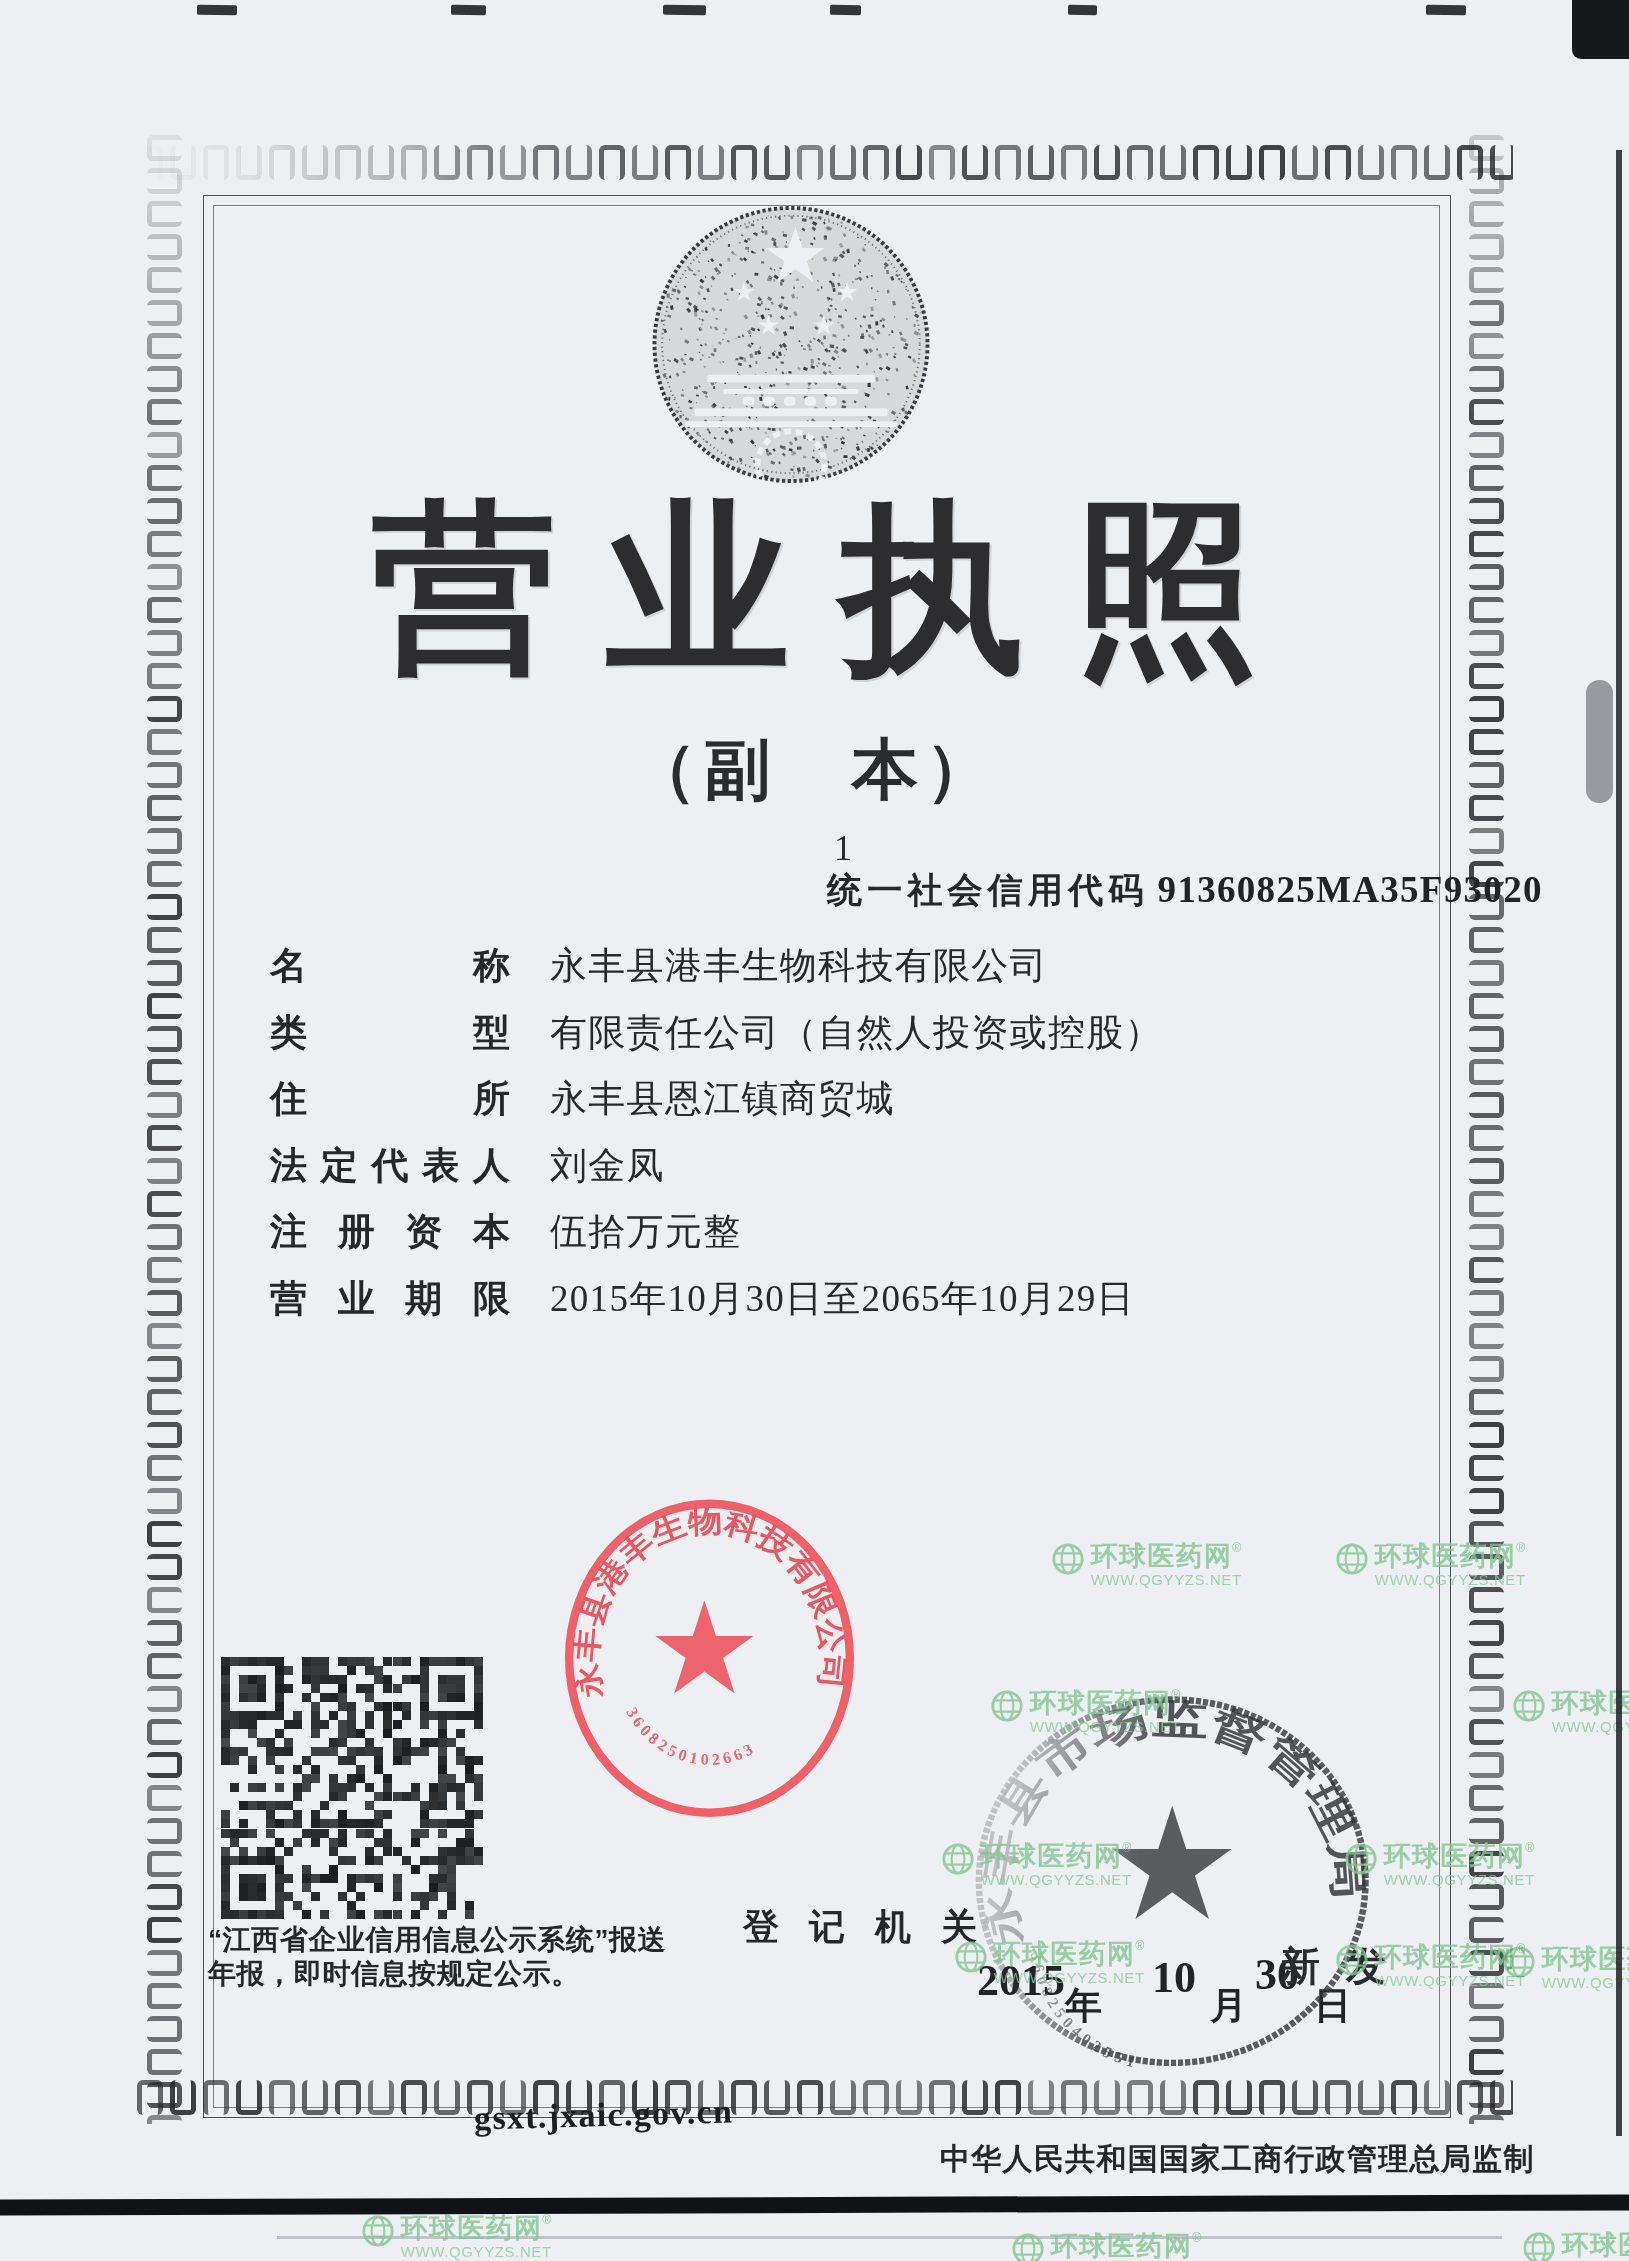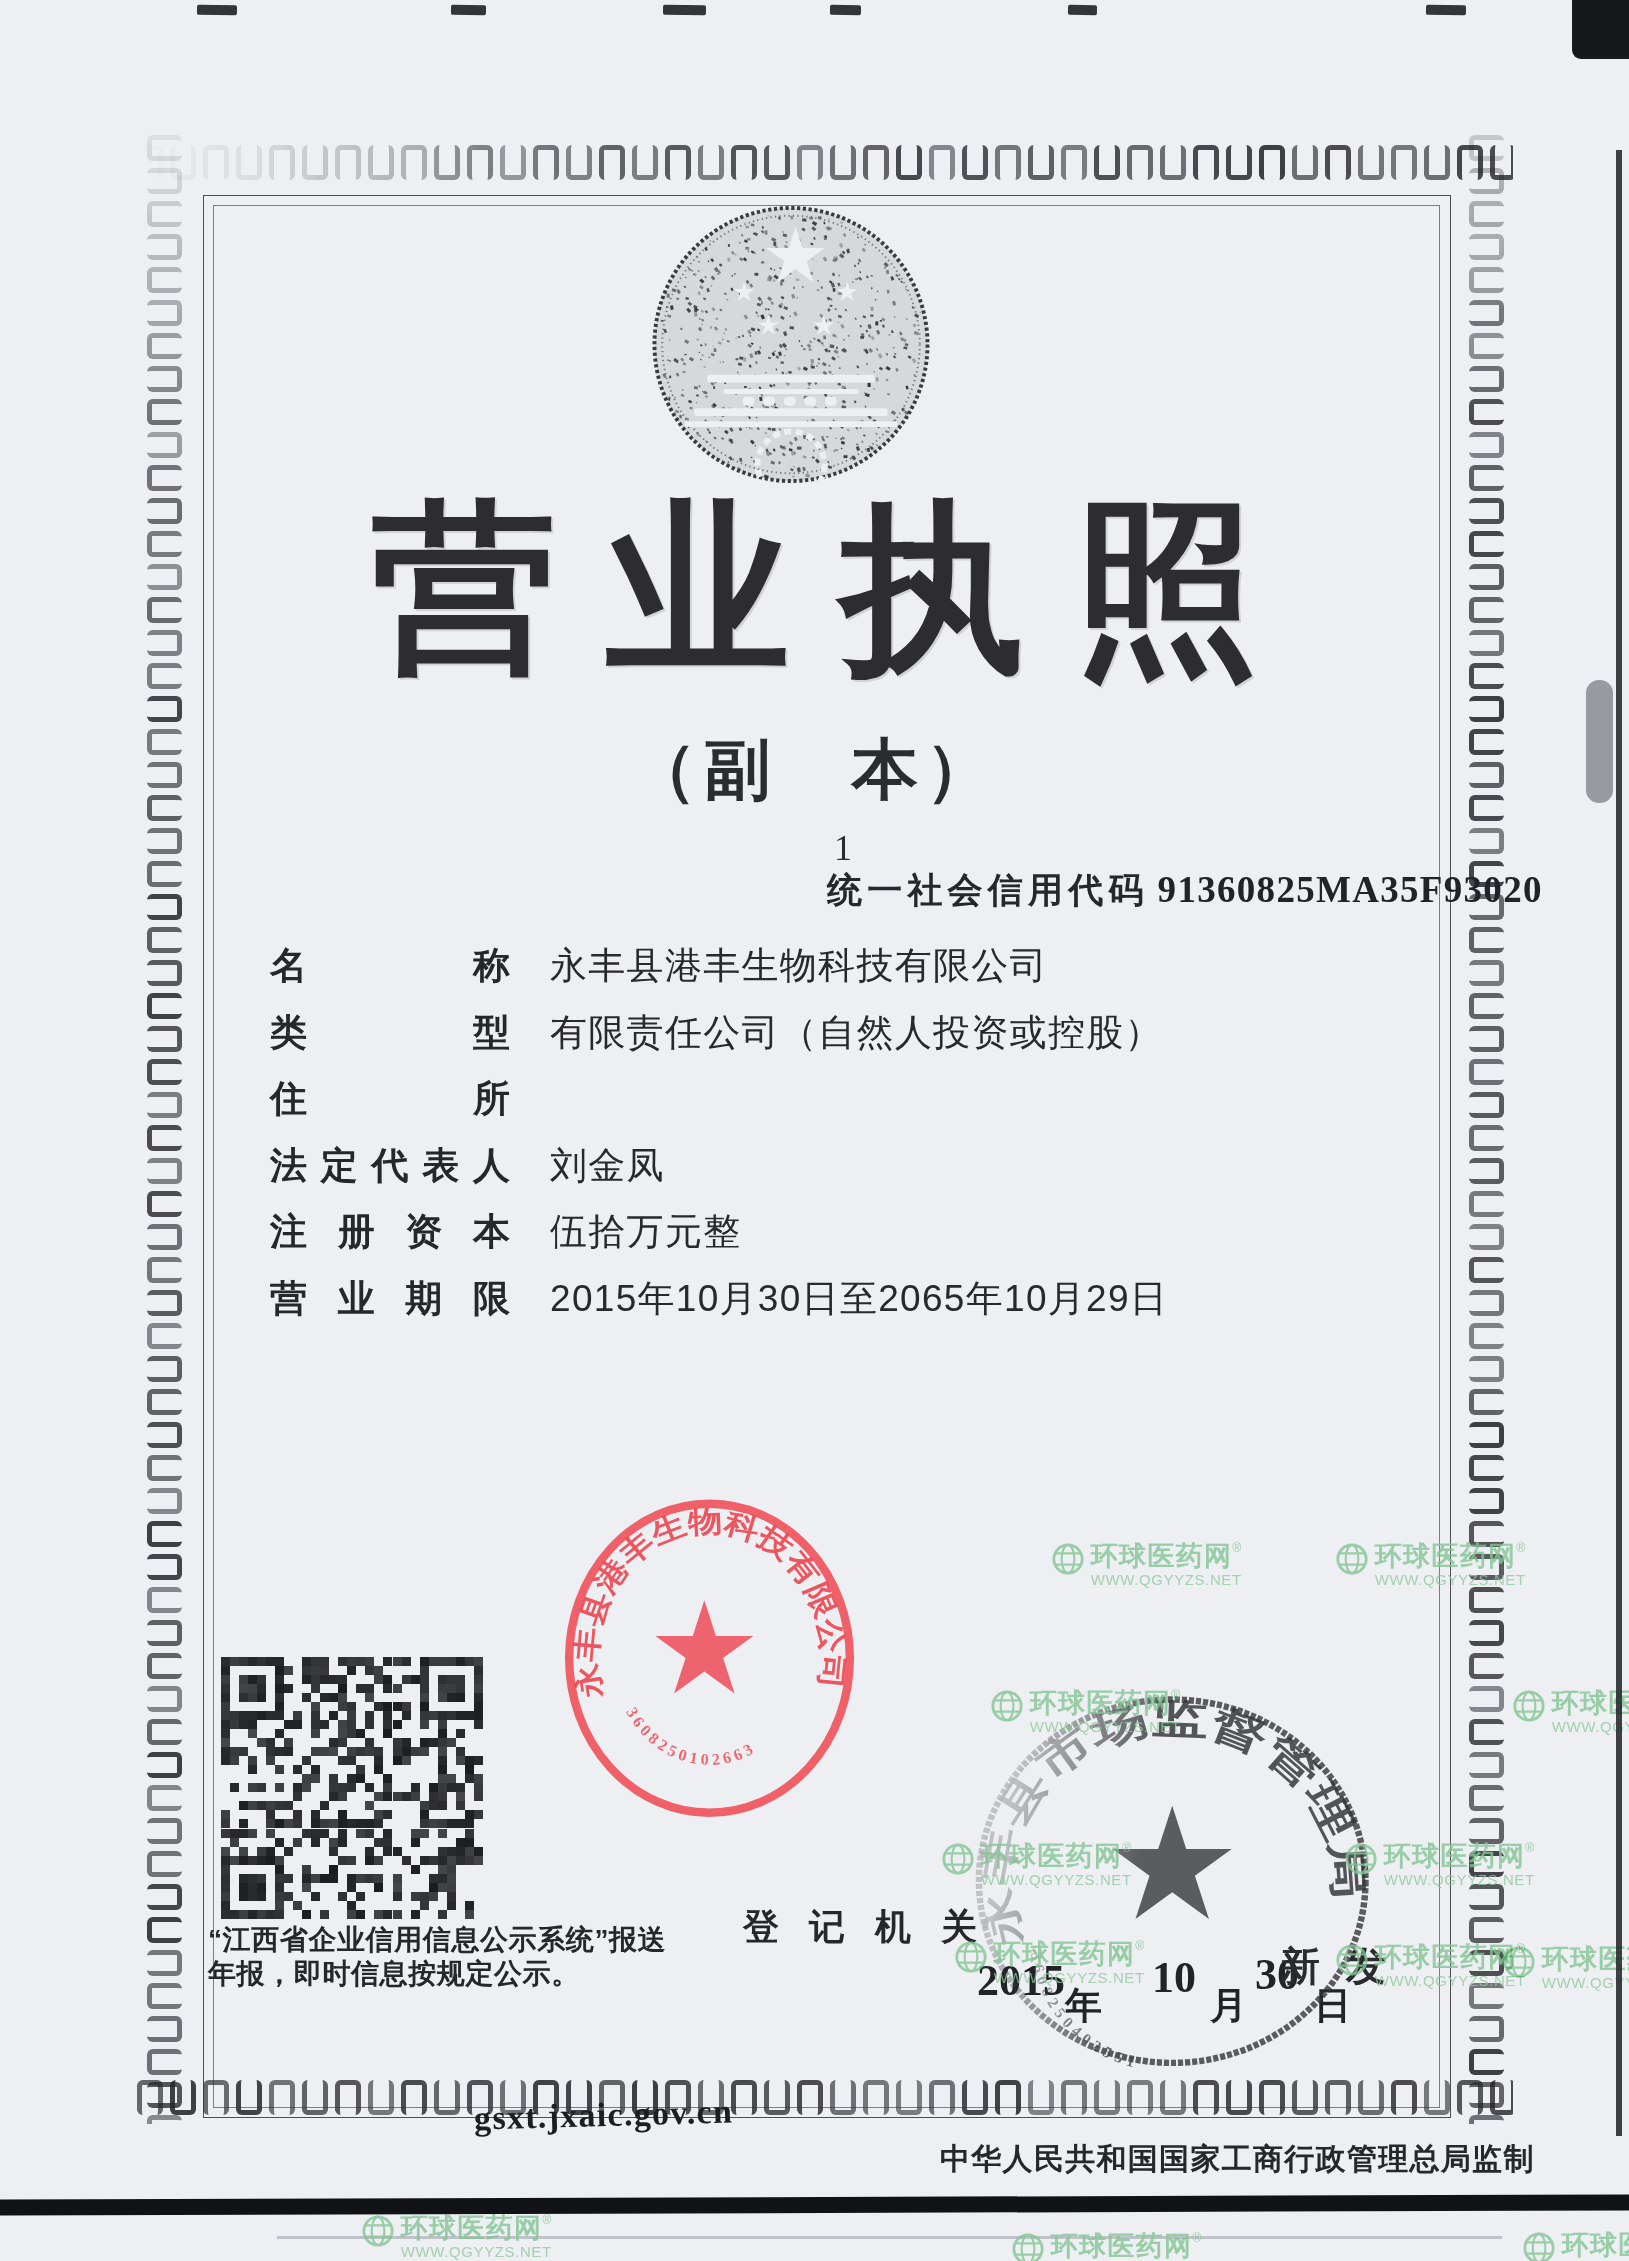--- a/index.html
+++ b/index.html
@@ -37,21 +37,21 @@
     font-size:184px;font-weight:bold;letter-spacing:50px;padding-left:50px;line-height:1;
     color:#2d2d30;text-shadow:1.9px 1.9px 0 rgba(40,40,45,.14);z-index:20;}
   .subtitle{position:absolute;left:0;top:725px;width:100%;text-align:center;
     font-size:66px;font-weight:bold;letter-spacing:7.7px;color:#2b2c30;z-index:20;}
   .copy-num{position:absolute;left:834px;top:827px;font-size:36px;color:#2b2c30;z-index:20;}
   .num{font-family:"Liberation Serif","DejaVu Serif",serif;}
   .credit-line{position:absolute;left:827px;top:867px;z-index:20;white-space:nowrap;}
   .credit-line .lbl{font-size:35px;font-weight:bold;letter-spacing:5.2px;color:#26272b;}
   .credit-line .code{font-size:37px;font-weight:bold;letter-spacing:1.3px;color:#222327;margin-left:9px;}
   .fields{position:absolute;left:270px;top:943px;width:1161px;z-index:20;}
-  .row{display:flex;align-items:flex-end;margin-bottom:20.6px;}
+  .row{display:flex;align-items:flex-end;margin-bottom:20.6px;font-family:Liberation Serif, serif;}
   .flabel{flex:none;width:240px;font-size:37px;font-weight:bold;line-height:46px;
     text-align:justify;text-align-last:justify;-moz-text-align-last:justify;color:#26272b;}
   .fvalue{margin-left:40px;font-size:37px;line-height:46px;letter-spacing:1.3px;color:#28292d;}
   .fvalue.scope{font-size:28px;line-height:37px;letter-spacing:0.6px;width:851px;margin-top:3.9px;}
   .qr{position:absolute;left:221px;top:1657px;width:262px;height:262px;z-index:18;}
   .qr div{position:absolute;background:#1b1c1f;}
   .hint{position:absolute;left:208px;top:1923px;width:606px;font-size:28px;line-height:34px;
     font-weight:600;letter-spacing:0.6px;color:#26272b;z-index:20;}
   .reg-label{position:absolute;left:743px;top:1903px;font-size:36px;font-weight:bold;
     letter-spacing:30px;white-space:nowrap;color:#26272b;z-index:20;}
@@ -985,20 +985,21 @@
     <div class="row">
       <div class="flabel">名称</div>
       <div class="fvalue">永丰县港丰生物科技有限公司</div>
     </div>
     <div class="row">
       <div class="flabel">类型</div>
       <div class="fvalue">有限责任公司（自然人投资或控股）</div>
     </div>
     <div class="row">
       <div class="flabel">住所</div>
+      <div class="fvalue">永丰县恩江镇商贸城</div>
     </div>
     <div class="row">
       <div class="flabel">法定代表人</div>
       <div class="fvalue">刘金凤</div>
     </div>
     <div class="row">
       <div class="flabel">注册资本</div>
       <div class="fvalue">伍拾万元整</div>
     </div>
     <div class="row">

